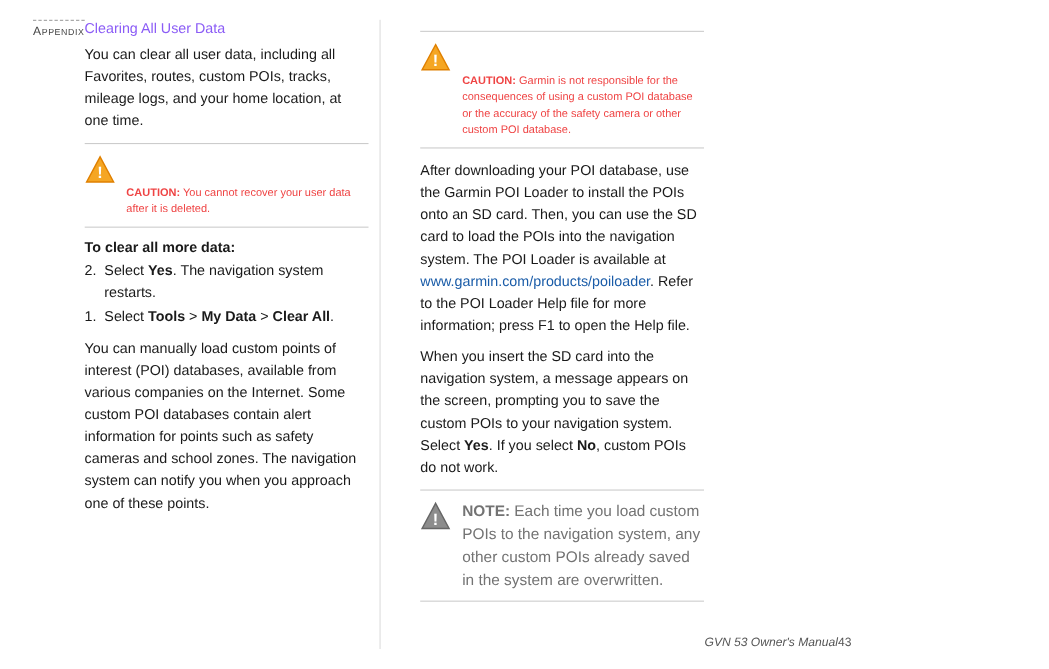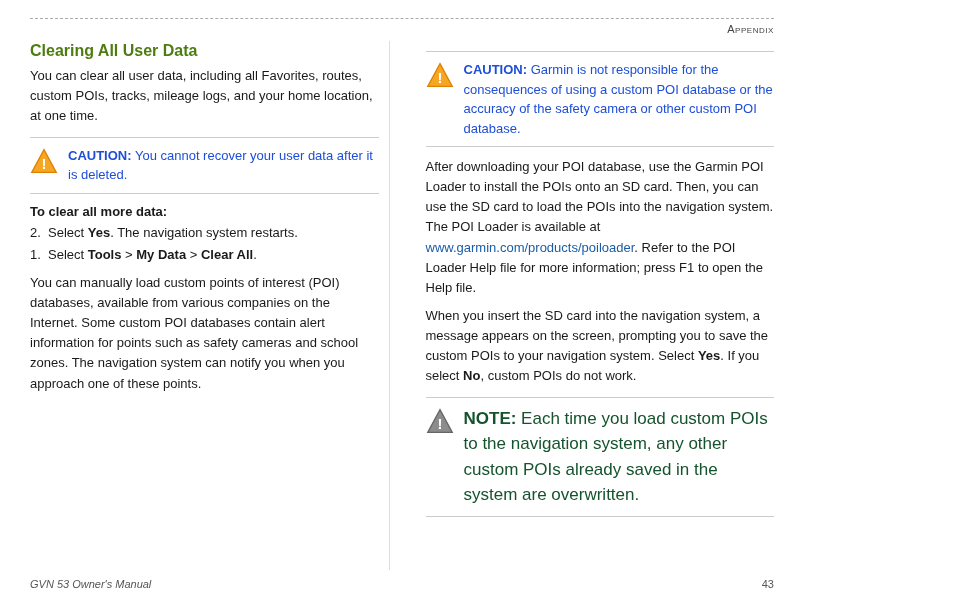--- a/index.html
+++ b/index.html
@@ -10,21 +10,21 @@
       background: #fff;
       width: 954px;
       height: 608px;
       overflow: hidden;
     }
     .page {
       width: 804px;
       height: 608px;
       padding: 18px 30px 18px 30px;
       display: flex;
-      flex-direction: column;
+      flex-direction: row;
     }
     .appendix-label {
       text-align: right;
       font-size: 11px;
       color: #444;
       font-variant: small-caps;
       letter-spacing: 0.05em;
       margin-bottom: 6px;
       border-top: 1px dashed #aaa;
       padding-top: 4px;
@@ -37,23 +37,23 @@
     .col-left {
       flex: 1;
       padding-right: 10px;
       border-right: 1px solid #ddd;
     }
     .col-right {
       flex: 1;
       padding-left: 4px;
     }
     h2 {
-      font-size: 16px;
-      font-weight: 700;
-      color: #4d7c0f;
+      font-size: 13px;
+      font-weight: 400;
+      color: #8b5cf6;
       margin-bottom: 6px;
       line-height: 1.2;
     }
     p {
       font-size: 13px;
       line-height: 1.55;
       margin-bottom: 8px;
       color: #1a1a1a;
     }
     .caution-box {
@@ -65,46 +65,47 @@
       margin: 10px 0;
       gap: 10px;
     }
     .caution-icon {
       width: 28px;
       height: 28px;
       flex-shrink: 0;
       margin-top: 1px;
     }
     .caution-text {
-      font-size: 13px;
+      font-size: 10px;
       line-height: 1.5;
-      color: #1d4ed8;
+      color: #ef4444;
+      margin-top: 29px;
     }
     .caution-text strong, .note-text strong {
       font-weight: bold;
     }
     .note-box {
       display: flex;
       align-items: flex-start;
       border-top: 1px solid #ccc;
       border-bottom: 1px solid #ccc;
       padding: 8px 0;
       margin: 10px 0;
       gap: 10px;
     }
     .note-icon {
       width: 28px;
       height: 28px;
       flex-shrink: 0;
       margin-top: 1px;
     }
     .note-text {
-      font-size: 17px;
+      font-size: 14px;
       line-height: 1.5;
-      color: #14532d;
+      color: #737373;
     }
     .instructions-title {
       font-size: 13px;
       font-weight: bold;
       margin-bottom: 4px;
       margin-top: 4px;
     }
     .instructions-list {
       list-style: none;
       padding: 0;

